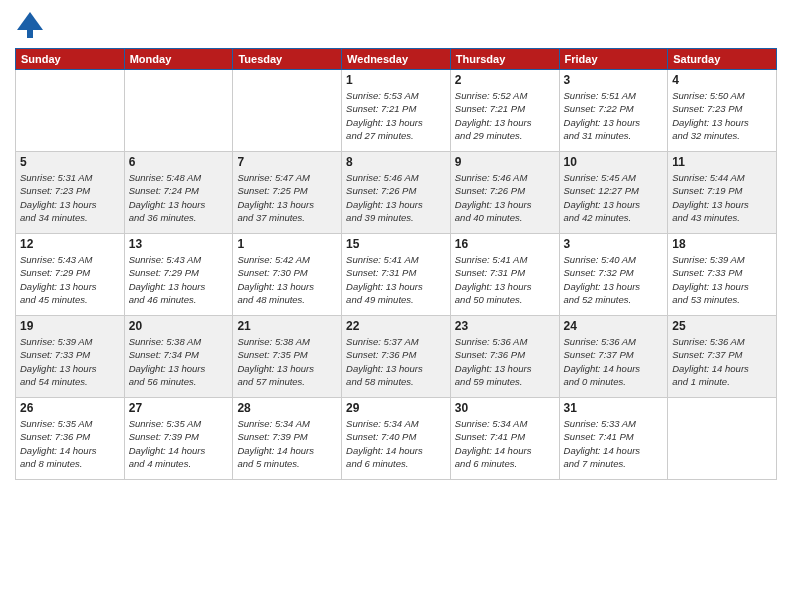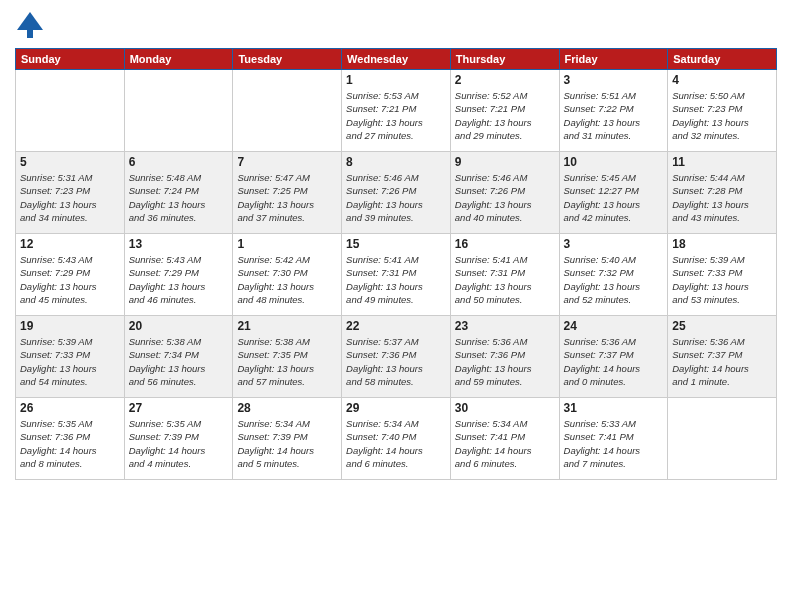--- a/index.html
+++ b/index.html
@@ -174,21 +174,21 @@
           <td>
             <span class="day-number">9</span>
             <div class="day-info"><span>Sunrise: 5:46 AM</span><br><span>Sunset: 7:26 PM</span><br><span>Daylight: 13 hours</span><br><span>and 40 minutes.</span></div>
           </td>
           <td>
             <span class="day-number">10</span>
             <div class="day-info"><span>Sunrise: 5:45 AM</span><br><span>Sunset: 12:27 PM</span><br><span>Daylight: 13 hours</span><br><span>and 42 minutes.</span></div>
           </td>
           <td>
             <span class="day-number">11</span>
-            <div class="day-info"><span>Sunrise: 5:44 AM</span><br><span>Sunset: 7:28 PM</span><br><span>Daylight: 13 hours</span><br><span>and 43 minutes.</span></div>
+            <div class="day-info"><span>Sunrise: 5:44 AM</span><br><span>Sunset: 7:19 PM</span><br><span>Daylight: 13 hours</span><br><span>and 43 minutes.</span></div>
           </td>
         </tr>
         <tr class="row-white">
           <td>
             <span class="day-number">12</span>
             <div class="day-info"><span>Sunrise: 5:43 AM</span><br><span>Sunset: 7:29 PM</span><br><span>Daylight: 13 hours</span><br><span>and 45 minutes.</span></div>
           </td>
           <td>
             <span class="day-number">13</span>
             <div class="day-info"><span>Sunrise: 5:43 AM</span><br><span>Sunset: 7:29 PM</span><br><span>Daylight: 13 hours</span><br><span>and 46 minutes.</span></div>

